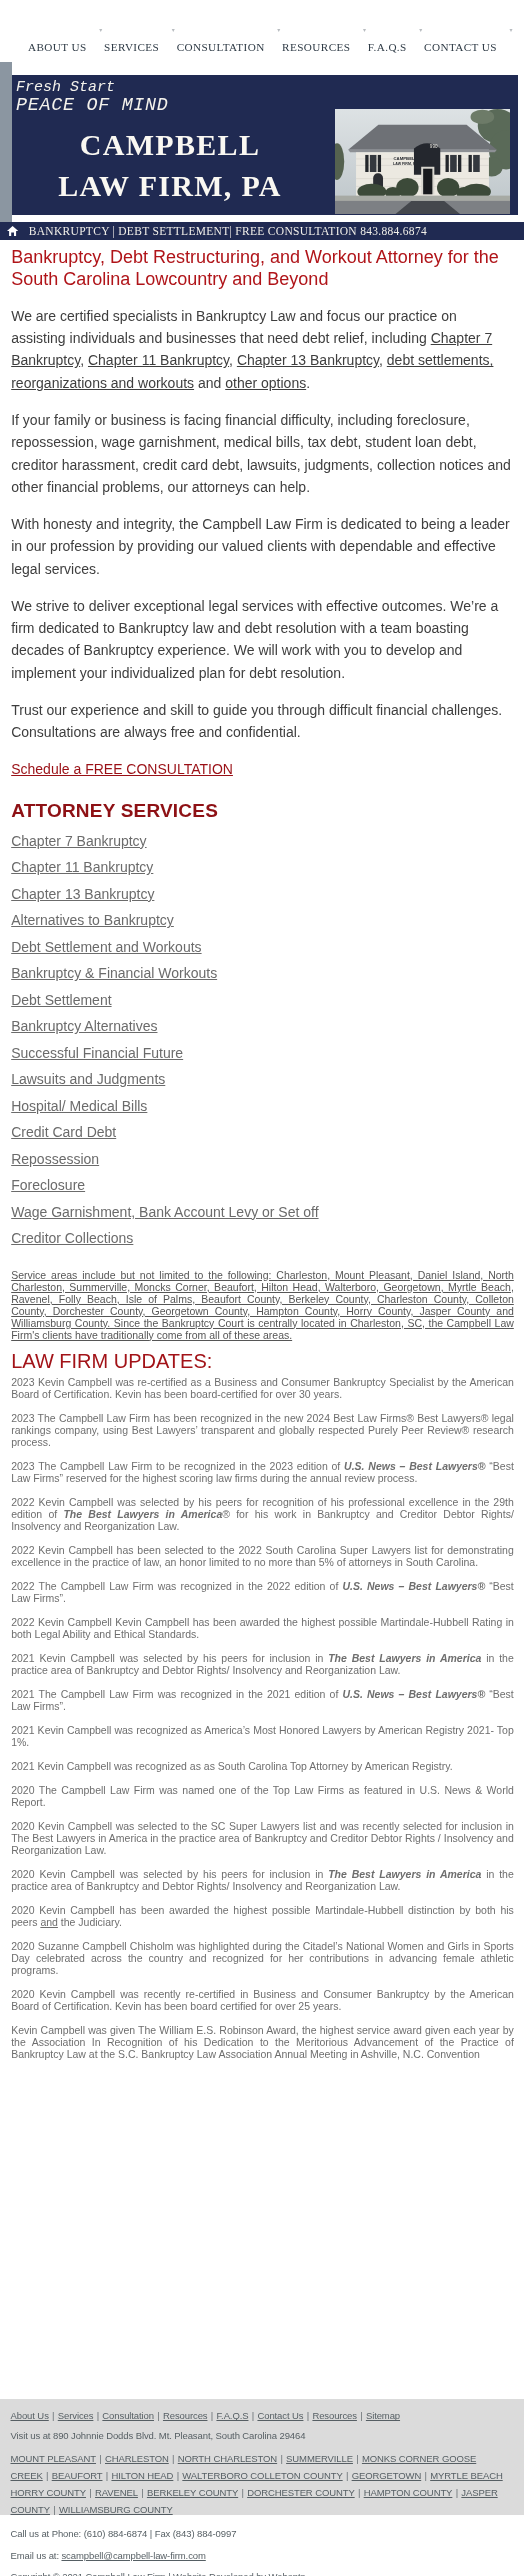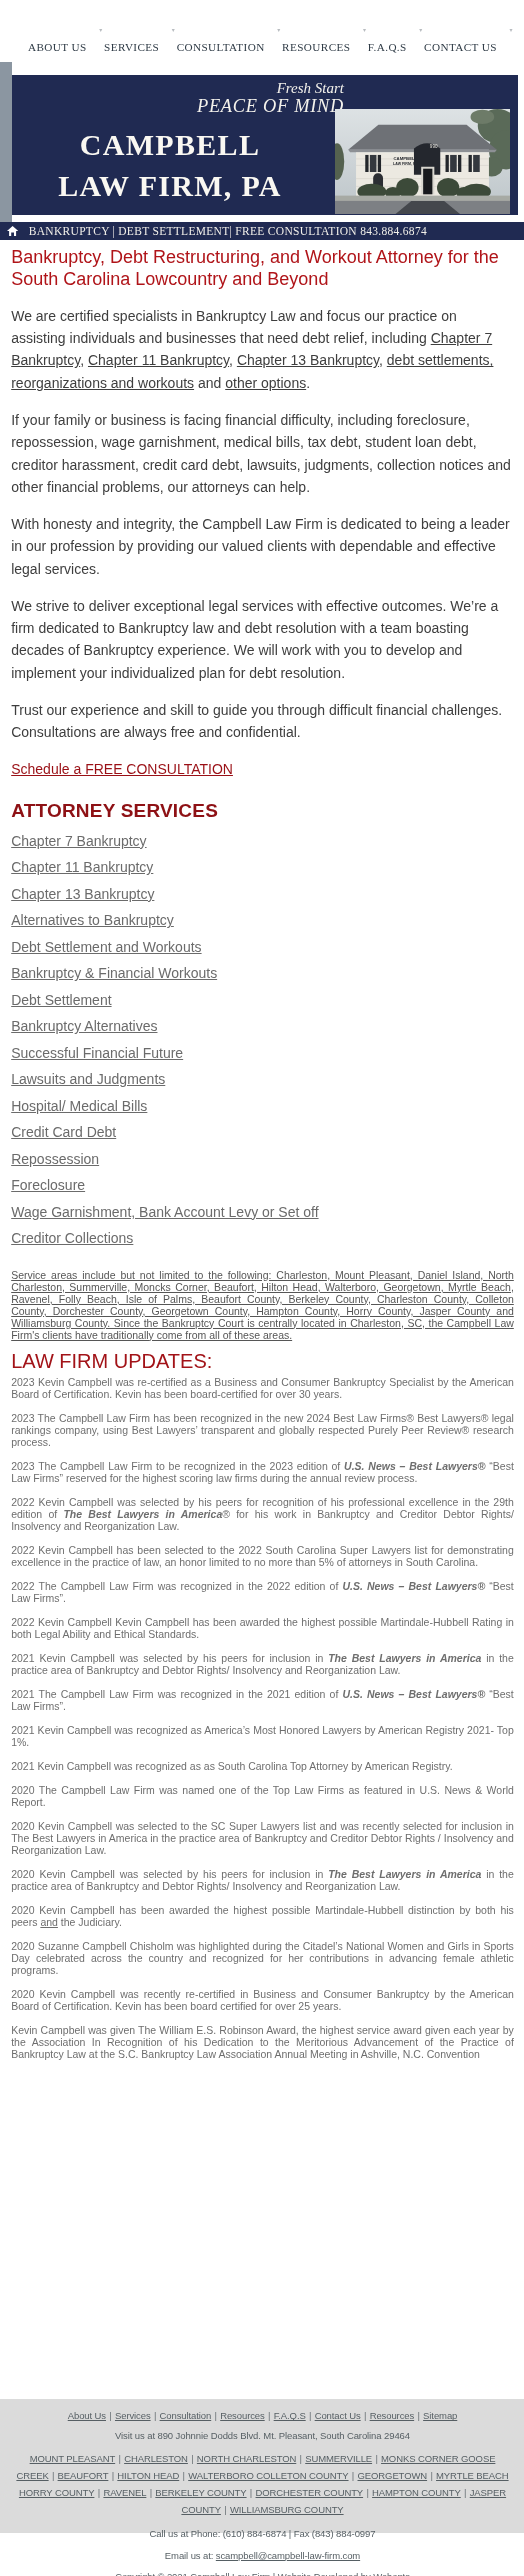--- a/index.html
+++ b/index.html
@@ -14,22 +14,22 @@
     height:53px;display:flex;justify-content:space-between;align-items:flex-end;
     padding:0 28px 9.2px 28px;background:#ffffff;
   }
   .nav-item{position:relative;font-family:"Liberation Serif", serif;font-size:11.2px;
     color:#2f3b46;letter-spacing:0.4px;cursor:pointer;white-space:nowrap;}
   .nav-caret{position:absolute;top:-15px;right:-16px;font-size:6px;color:#b8bcc0;}
   
   .header-zone{position:relative;padding:13px 6.6px 6.6px 12px;background:#ffffff;}
   .header-strip{position:absolute;left:0;top:0;bottom:0;width:12px;background:#8b96a1;}
   .hero{position:relative;height:140px;background:#202a52;}
-  .tagline{position:absolute;top:5.3px;left:16px;width:316px;text-align:right;color:#f4f2ec;
-    font-family:Liberation Serif, serif;font-style:italic;}
+  .tagline{position:absolute;top:5.3px;left:4px;width:316px;text-align:left;color:#f4f2ec;
+    font-family:Liberation Mono, monospace;font-style:italic;}
   .tagline .t1{font-size:15px;line-height:16px;}
   .tagline .t2{font-size:18.4px;line-height:20px;letter-spacing:0.7px;}
   .firm{position:absolute;top:49px;left:0;width:316px;text-align:center;color:#faf8f2;
     font-family:"Liberation Serif", serif;font-weight:700;font-size:30px;line-height:41px;letter-spacing:1.3px;}
   .house-photo{position:absolute;right:8px;top:34px;width:175px;height:105px;}
   
   .banner{
     height:18.4px;background:#202a52;display:flex;align-items:center;gap:11px;
     padding:0 6.6px;color:#f2f0ea;font-family:"Liberation Serif", serif;
     font-size:11.5px;letter-spacing:0.3px;white-space:nowrap;
@@ -45,22 +45,22 @@
   .svc-list{margin-top:4px;}
   .svc-link{display:block;margin:10.5px 0;font-size:14px;color:#6b6b6b;width:max-content;}
   .areas-p{margin:22.4px 0 0 0;font-size:10.5px;line-height:12px;color:#565656;text-align:justify;text-decoration:underline;}
   .lfu-h{margin:9.2px 0 0 0;font-weight:400;font-size:20px;line-height:22.4px;color:#a21318;}
   .updates p{margin:12px 0;font-size:10.5px;line-height:12px;color:#6e6e6e;text-align:justify;}
   .updates p:first-child{margin-top:3.3px;}
   .it{font-style:italic;font-weight:bold;}
   .un{text-decoration:underline;}
   
   .footer{
-    position:absolute;top:2399px;left:0;width:525px;height:134px;box-sizing:border-box;
-    background:#dbdbdb;color:#565f64;text-align:center;padding:9.2px 10.5px 0 10.5px;
+    position:absolute;top:2399px;left:0;width:525px;height:116px;box-sizing:border-box;
+    background:#dbdbdb;color:#565f64;padding:9.2px 10.5px 0 10.5px;
     font-size:9.5px;line-height:1.45;letter-spacing:-0.1px;
   }
   .footer .sep{margin:0 3.3px;text-decoration:none;color:#6a7276;}
   .f-links{margin-top:1.3px;}
   .f-address{margin-top:6px;}
   .f-cities{margin-top:7.2px;line-height:17px;text-transform:uppercase;}
   .f-phone{margin-top:8.6px;}
   .f-email{margin-top:8.6px;}
   .f-copy{margin-top:7.2px;}
 </style>

